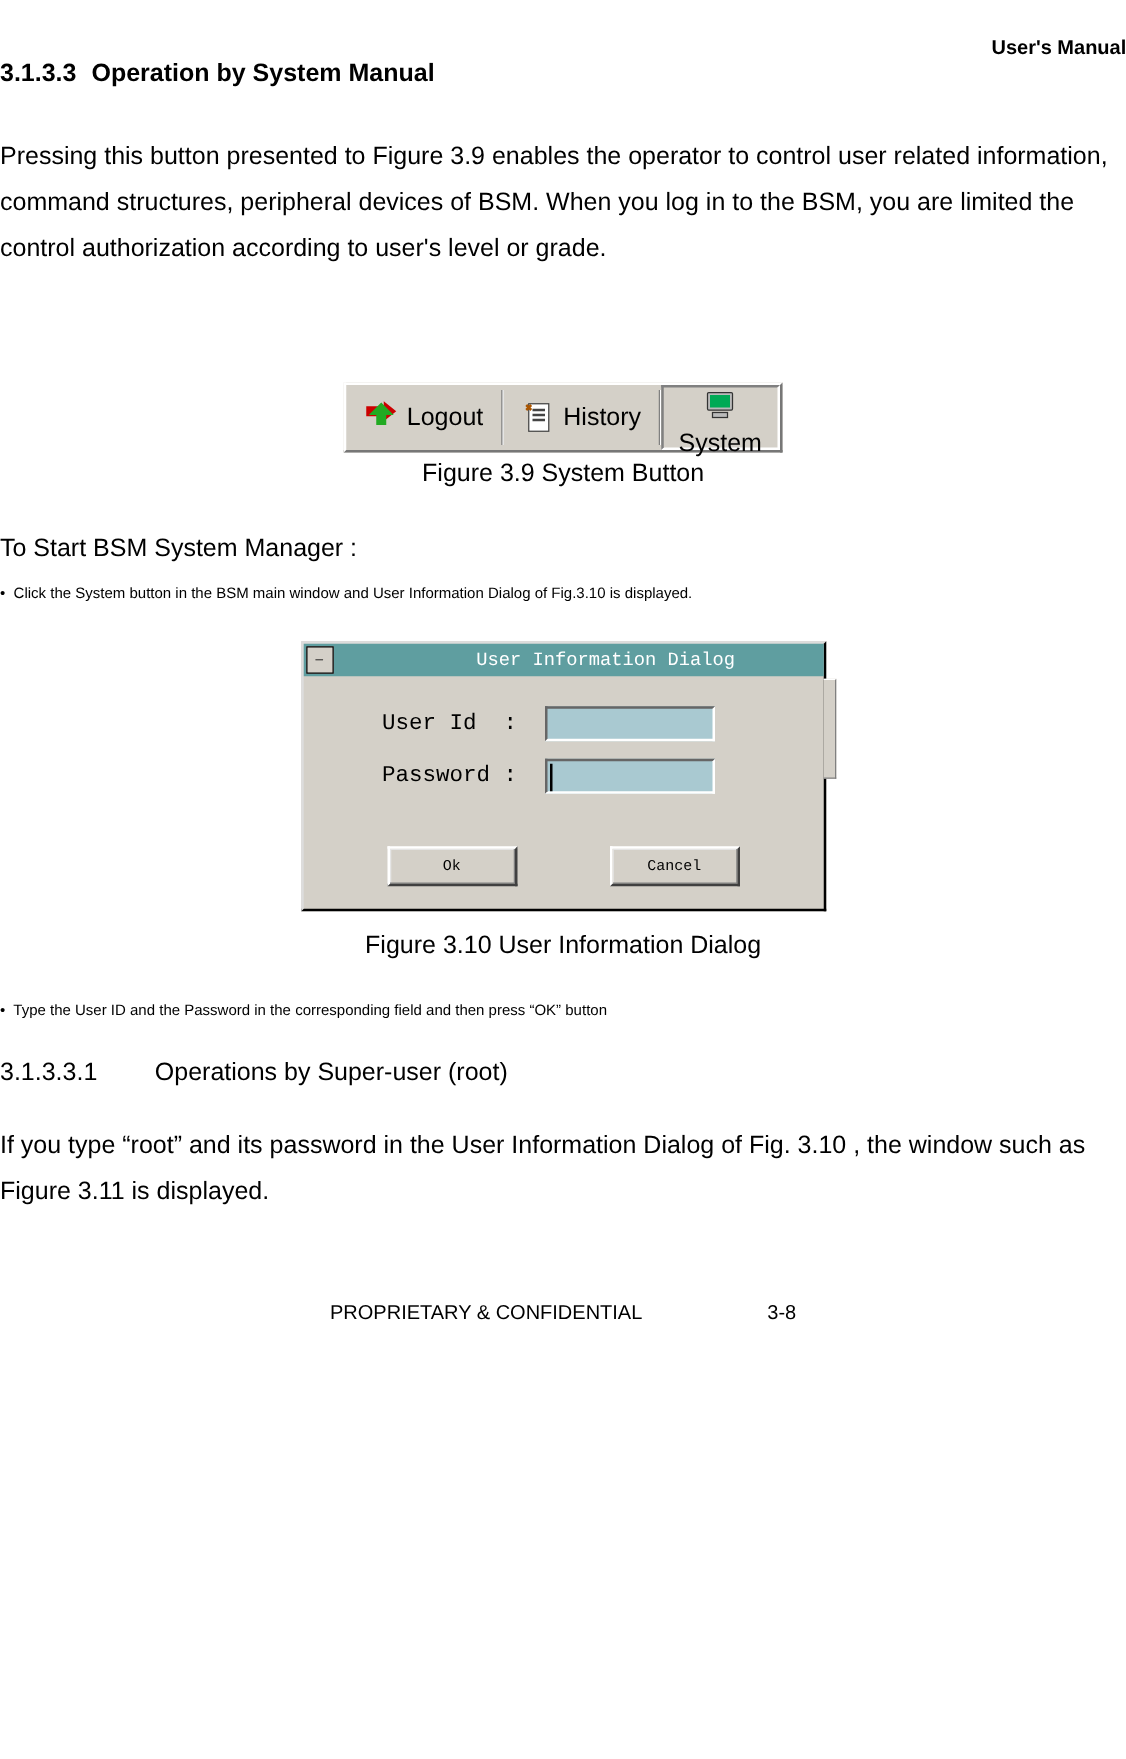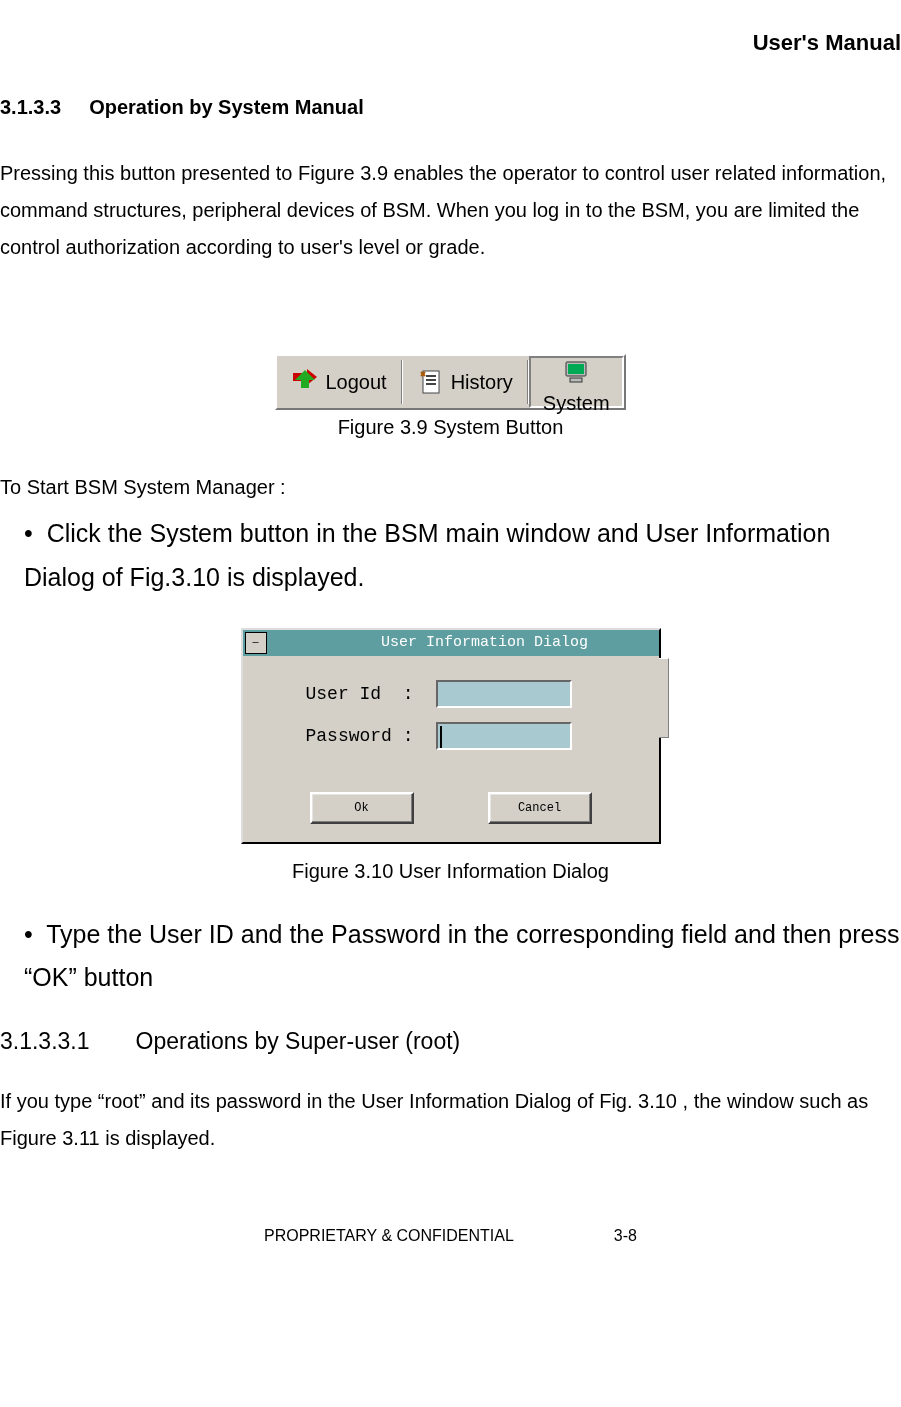--- a/index.html
+++ b/index.html
@@ -8,38 +8,37 @@
       margin: 0;
       padding: 30px 0 30px 0;
       width: 901px;
       color: #000;
       background: #fff;
     }
     .page { padding: 0 0 0 0; }
     .header-right {
       text-align: right;
       font-weight: bold;
-      font-size: 22px;
+      font-size: 16px;
       padding-right: 0;
-      margin-bottom: 40px;
     }
     .section-heading {
       font-weight: bold;
       font-size: 20px;
       margin-bottom: 36px;
     }
-    .section-number { display: inline-block; margin-right: 28px; }
+    .section-number { display: inline-block; margin-right: 12px; }
     .body-para {
       font-size: 20px;
       line-height: 1.85;
       margin-bottom: 48px;
     }
-    .bull-line { font-size: 25px; line-height: 1.75; margin-left: 24px; }
+    .bull-line { font-size: 12px; line-height: 1.75; }
     .caption { text-align: center; font-size: 20px; margin-top: 6px; margin-bottom: 30px; }
-    .sub-subheading { font-size: 23px; margin: 28px 0; }
+    .sub-subheading { font-size: 20px; margin: 28px 0; }
     .sub-subnumber { display: inline-block; margin-right: 46px; }
     .footer { text-align: center; font-size: 16px; margin-top: 70px; }
     .footer-left { display:inline-block; margin-right: 100px;}
     .gap { height: 40px; }
     .gap2 { height: 24px; }
 
     
     .toolbar-wrap { text-align: center; }
     .toolbar {
       display: inline-flex;

